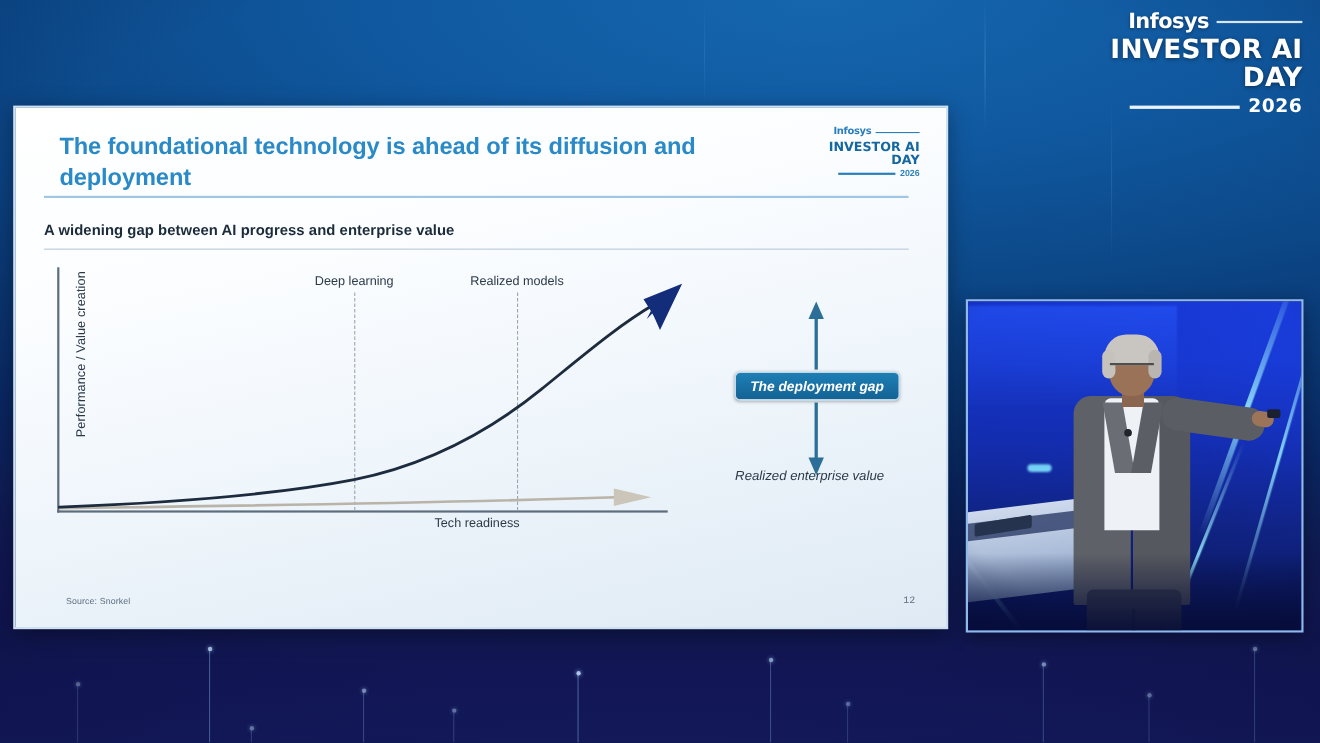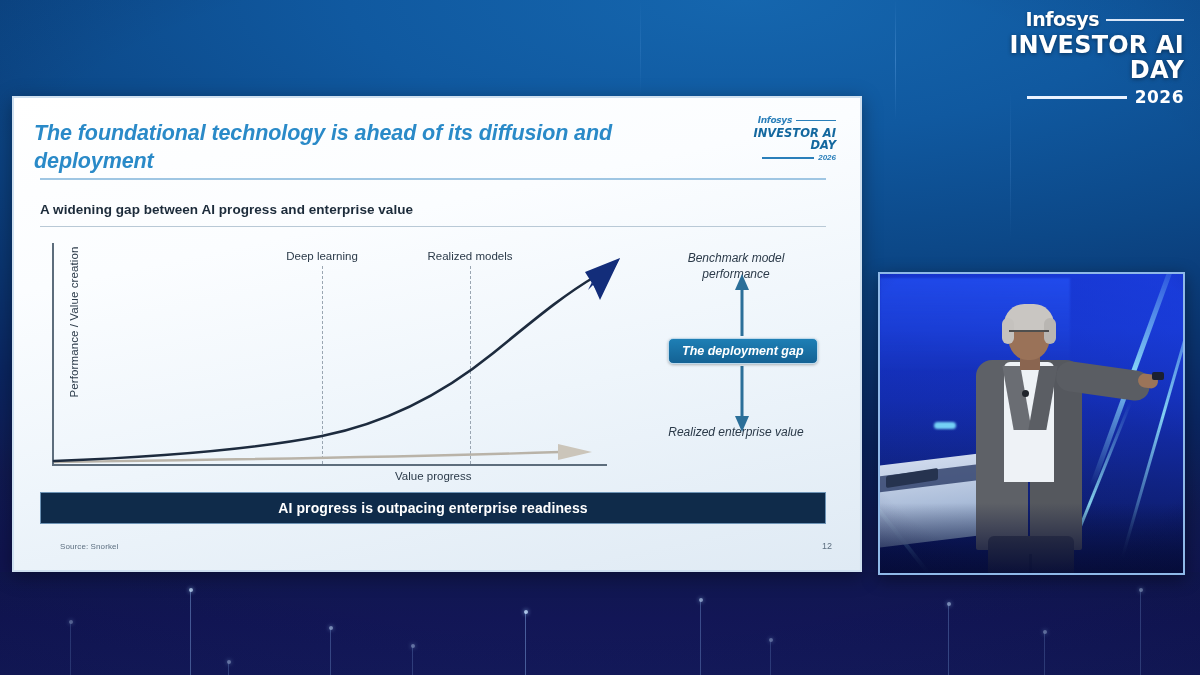--- a/index.html
+++ b/index.html
@@ -52,21 +52,21 @@
 
   
   .slide{
     position:absolute;left:12px;top:96px;width:850px;height:476px;
     background:linear-gradient(168deg,#ffffff 0%,#fbfdff 30%,#eef5fb 62%,#dfeaf4 100%);
     border:2px solid #cfe0f0;
     box-shadow:0 4px 18px rgba(0,0,0,.35);
     box-sizing:border-box;
     overflow:hidden;
   }
-  .slide-inner{position:absolute;inset:0;padding:22px 26px 0 20px;box-sizing:border-box;font-style:italic;}
+  .slide-inner{position:absolute;inset:0;padding:22px 26px 0 40px;box-sizing:border-box;}
 
   .slide-title{
     color:#2a8ac8;font-size:21.5px;font-weight:700;line-height:1.28;
     letter-spacing:-.1px;max-width:690px;margin:0;
   }
   .title-rule{position:absolute;left:26px;top:80px;width:786px;height:1.5px;background:#9fc6e3;}
 
   .slide-logo{position:absolute;right:24px;top:18px;width:96px;color:#1a6fae;text-align:right;}
   .sl-row{display:flex;align-items:center;justify-content:flex-end;gap:4px;}
   .sl-infosys{font-family:"DejaVu Sans",sans-serif;font-size:9px;font-weight:700;letter-spacing:-.3px;line-height:1;color:#2a7fba;}
@@ -113,21 +113,21 @@
 
   
   .banner{
     position:absolute;left:26px;top:394px;width:786px;height:32px;
     background:#0f2b4a;border:1px solid #6d93b5;
     display:flex;align-items:center;justify-content:center;
     color:#fff;font-size:14px;font-weight:700;letter-spacing:.1px;
     box-sizing:border-box;
   }
   .src{position:absolute;left:26px;top:444px;font-size:8px;color:#5d6f80;letter-spacing:.1px;padding-left:20px;}
-  .pageno{position:absolute;right:28px;top:443px;font-size:9px;color:#5d6f80;}
+  .pageno{position:absolute;right:28px;top:443px;font-size:9px;color:#5d6f80;font-family:Liberation Mono, monospace;}
 
   
   .pip{
     position:absolute;left:878px;top:272px;width:307px;height:303px;
     border:2px solid #8fb9e8;box-sizing:border-box;
     background:#0c1f6e;overflow:hidden;
     box-shadow:0 4px 16px rgba(0,0,0,.4);
   }
   .pip-bg{
     position:absolute;inset:0;
@@ -233,54 +233,51 @@
 
     <div class="subhead">A widening gap between AI progress and enterprise value</div>
     <div class="subhead-rule"></div>
 
     <div class="chart">
 
       <div class="axis-y"></div>
       <div class="axis-x"></div>
 
       <div class="ylabel">Performance / Value creation</div>
-      <div class="xlabel">Value progress</div>
+      <div class="xlabel">Tech readiness</div>
 
       <div class="vline" style="left:282px;"></div>
       <div class="vlabel" style="left:282px;">Deep learning</div>
 
       <div class="vline" style="left:430px;"></div>
       <div class="vlabel" style="left:430px;">Realized models</div>
 
       <svg class="curve-svg" viewBox="0 0 800 240" preserveAspectRatio="none">
 
         <path d="M14,224 C 160,222 340,220 520,214" stroke="#b9b3a8" stroke-width="2.4" fill="none"></path>
         <polygon points="518,206 552,214 518,222" fill="#cbc5ba"></polygon>
 
         <path d="M14,223 C 120,219 210,212 282,198 C 352,184 410,150 452,116 C 494,82 522,58 556,38" stroke="#1d2b3e" stroke-width="2.6" fill="none" stroke-linecap="round"></path>
         <polygon points="548,52 580,20 560,62 552,44" fill="#132d7a"></polygon>
         <polygon points="580,20 545,34 560,58" fill="#132d7a"></polygon>
       </svg>
 
-      <div class="ann ann-top">Benchmark model
-performance</div>
 
       <svg class="curve-svg" viewBox="0 0 800 240" preserveAspectRatio="none">
         <line x1="702" y1="48" x2="702" y2="98" stroke="#2b6f99" stroke-width="3"></line>
         <polygon points="702,36 695,52 709,52" fill="#2b6f99"></polygon>
         <line x1="702" y1="128" x2="702" y2="182" stroke="#2b6f99" stroke-width="3"></line>
         <polygon points="702,194 695,178 709,178" fill="#2b6f99"></polygon>
       </svg>
 
       <div class="gap-badge">The deployment gap</div>
 
       <div class="ann ann-bot">Realized enterprise value</div>
     </div>
 
-    <div class="banner">AI progress is outpacing enterprise readiness</div>
     <div class="src">Source: Snorkel</div>
     <div class="pageno">12</div>
   </div>
 
   <div class="pip">
     <div class="pip-bg"></div>
     <div class="pip-panel"></div>
     <div class="streak s1"></div>
     <div class="streak s2"></div>
     <div class="streak s3"></div>

